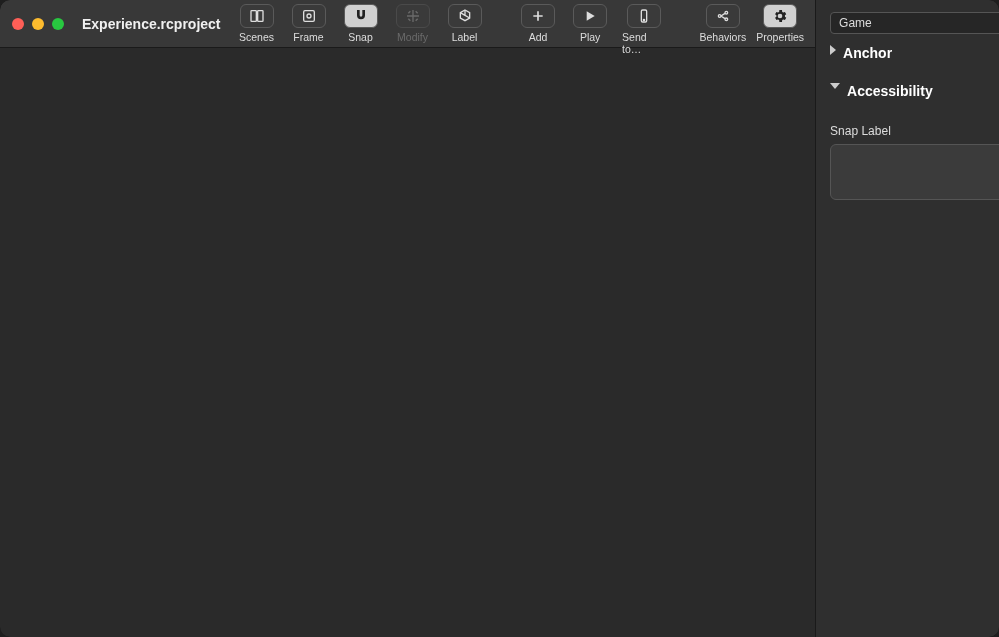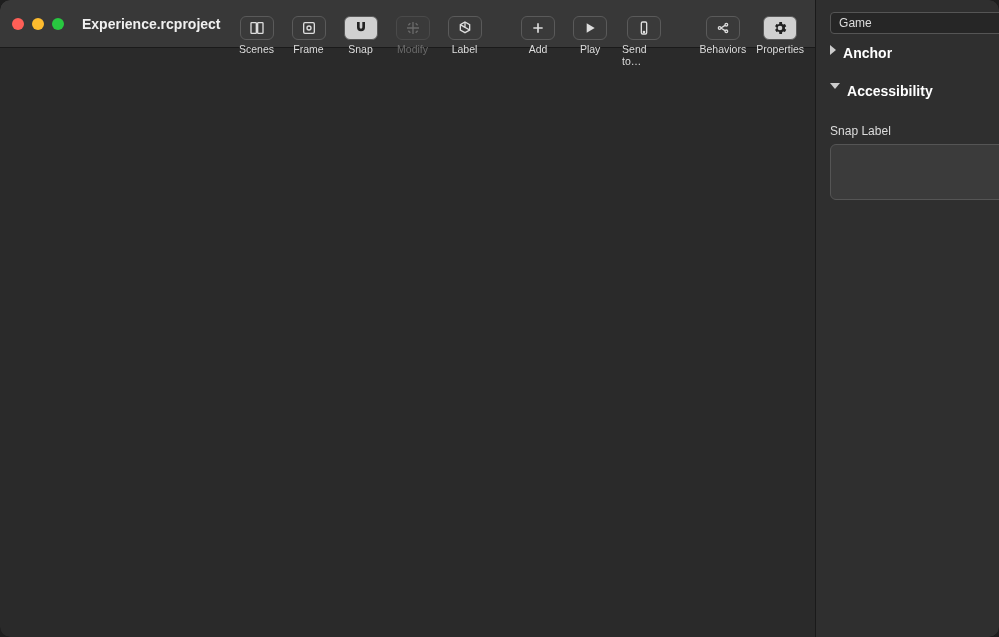--- a/index.html
+++ b/index.html
@@ -26,21 +26,21 @@
     align-items: center;
     padding: 0 12px;
     gap: 8px;
     border-bottom: 1px solid #1a1a1a;
   }
   .traffic-lights { display: flex; gap: 8px; align-items: center; margin-right: 10px;}
   .tl { width: 12px; height: 12px; border-radius: 50%; }
   .tl.red { background:#ff5f57;} .tl.yellow{background:#febc2e;} .tl.green{background:#28c840;}
   .title { font-weight: 600; font-size: 14px; color: #f0f0f0; flex: 0 0 auto; }
   .spacer { flex: 1; }
-  .toolbar { display: flex; gap: 12px; align-items: flex-start; height: 100%; padding-top:16px;}
+  .toolbar { display: flex; gap: 12px; align-items: flex-start; height: 100%; padding-top:4px;}
   .tool-btn {
     display: flex; flex-direction: column; align-items: center; justify-content: flex-start;
     gap: 3px; cursor: pointer; min-width: 40px;
     color: #ddd; font-size: 10.5px;
   }
   .tool-btn .iconbox {
     width: 34px; height: 24px; border:1px solid #5a5a5a; border-radius: 6px;
     display:flex; align-items:center; justify-content:center;
     background: #3a3a3a;
   }

